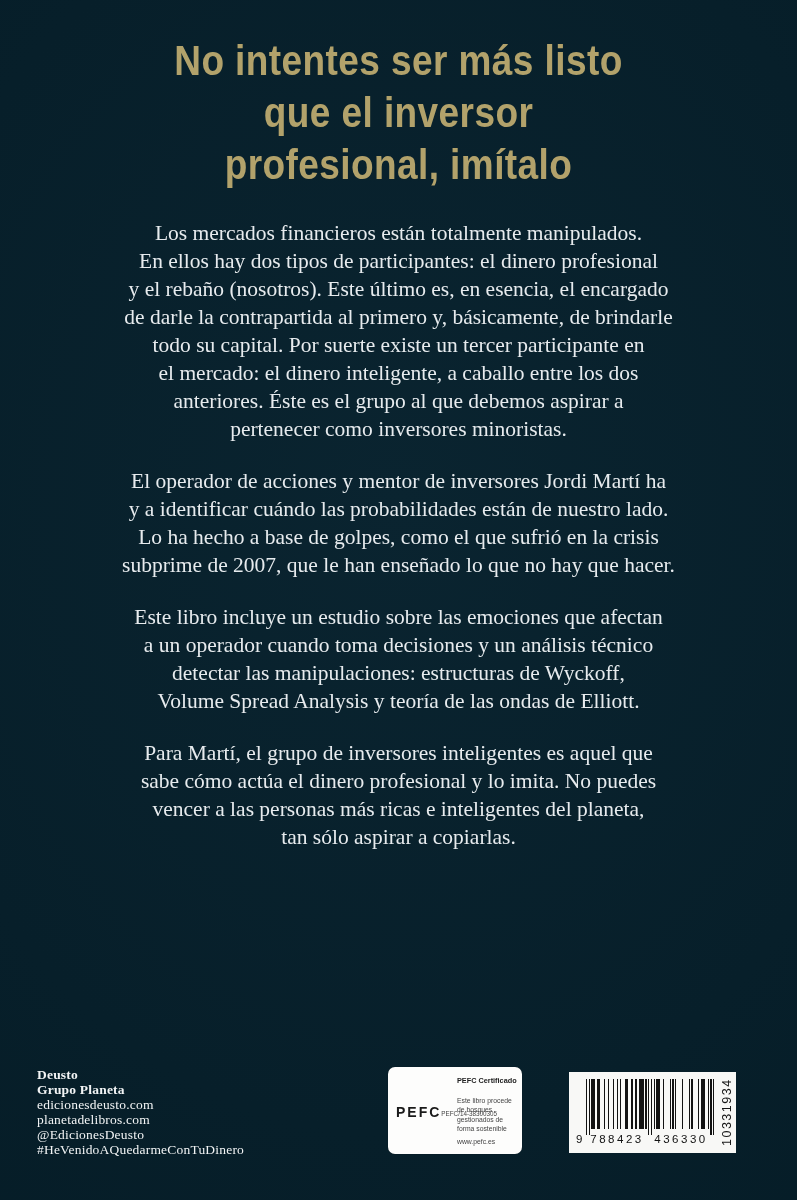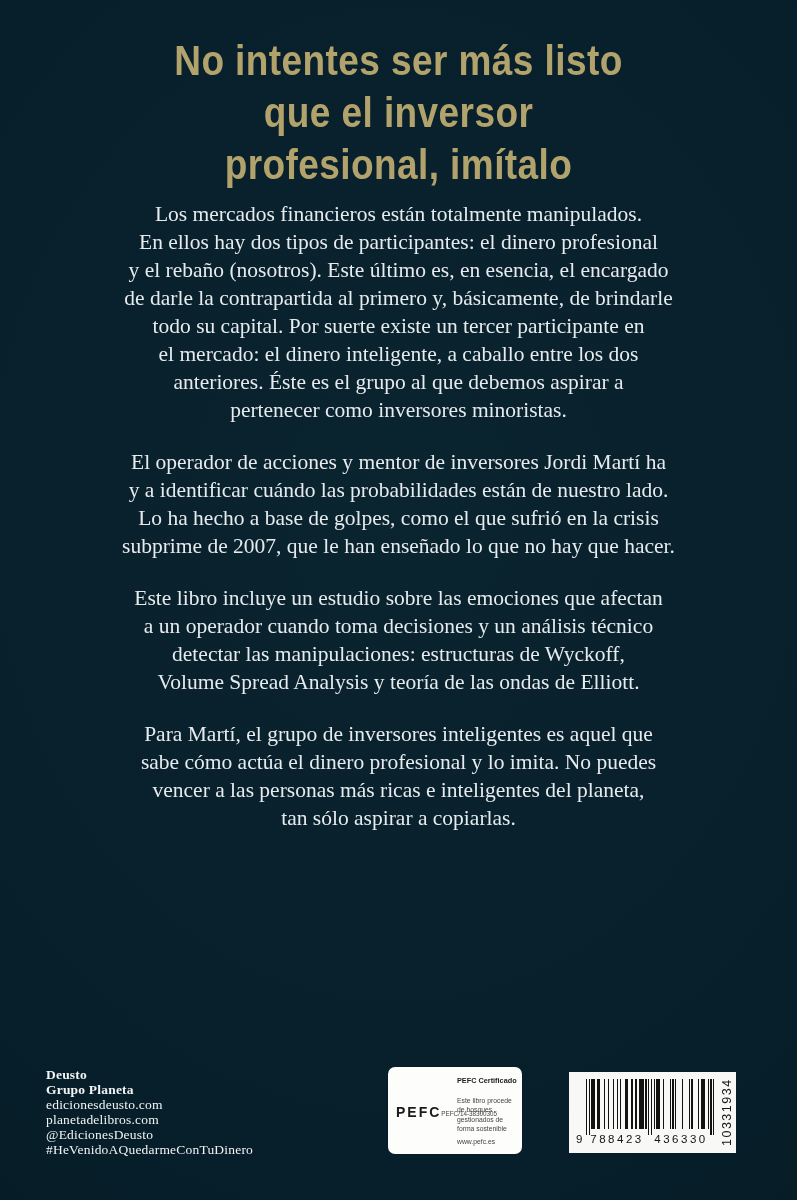--- a/index.html
+++ b/index.html
@@ -21,33 +21,33 @@
     font-weight: bold;
     font-size: 43px;
     line-height: 52px;
     color: var(--gold);
     white-space: nowrap;
     transform: scaleX(0.86);
     letter-spacing: 0.5px;
   }
 
   
-  .body-text { margin-top: 10px; text-align: center; color: var(--body-text); }
+  .body-text { margin-top: 29px; text-align: center; color: var(--body-text); }
   .para { margin-bottom: 24px; }
   .para:last-child { margin-bottom: 0; }
   .body-line {
     font-size: 21.5px;
     line-height: 28px;
     white-space: nowrap;
   }
 
   
   .publisher {
     position: absolute;
-    left: 46px;
+    left: 37px;
     top: 1068px;
     color: #f2f4f5;
     font-size: 13.5px;
     line-height: 14.9px;
     letter-spacing: 0.2px;
   }
   .publisher-line.bold { font-weight: bold; }
 
   .pefc-box {
     position: absolute;

